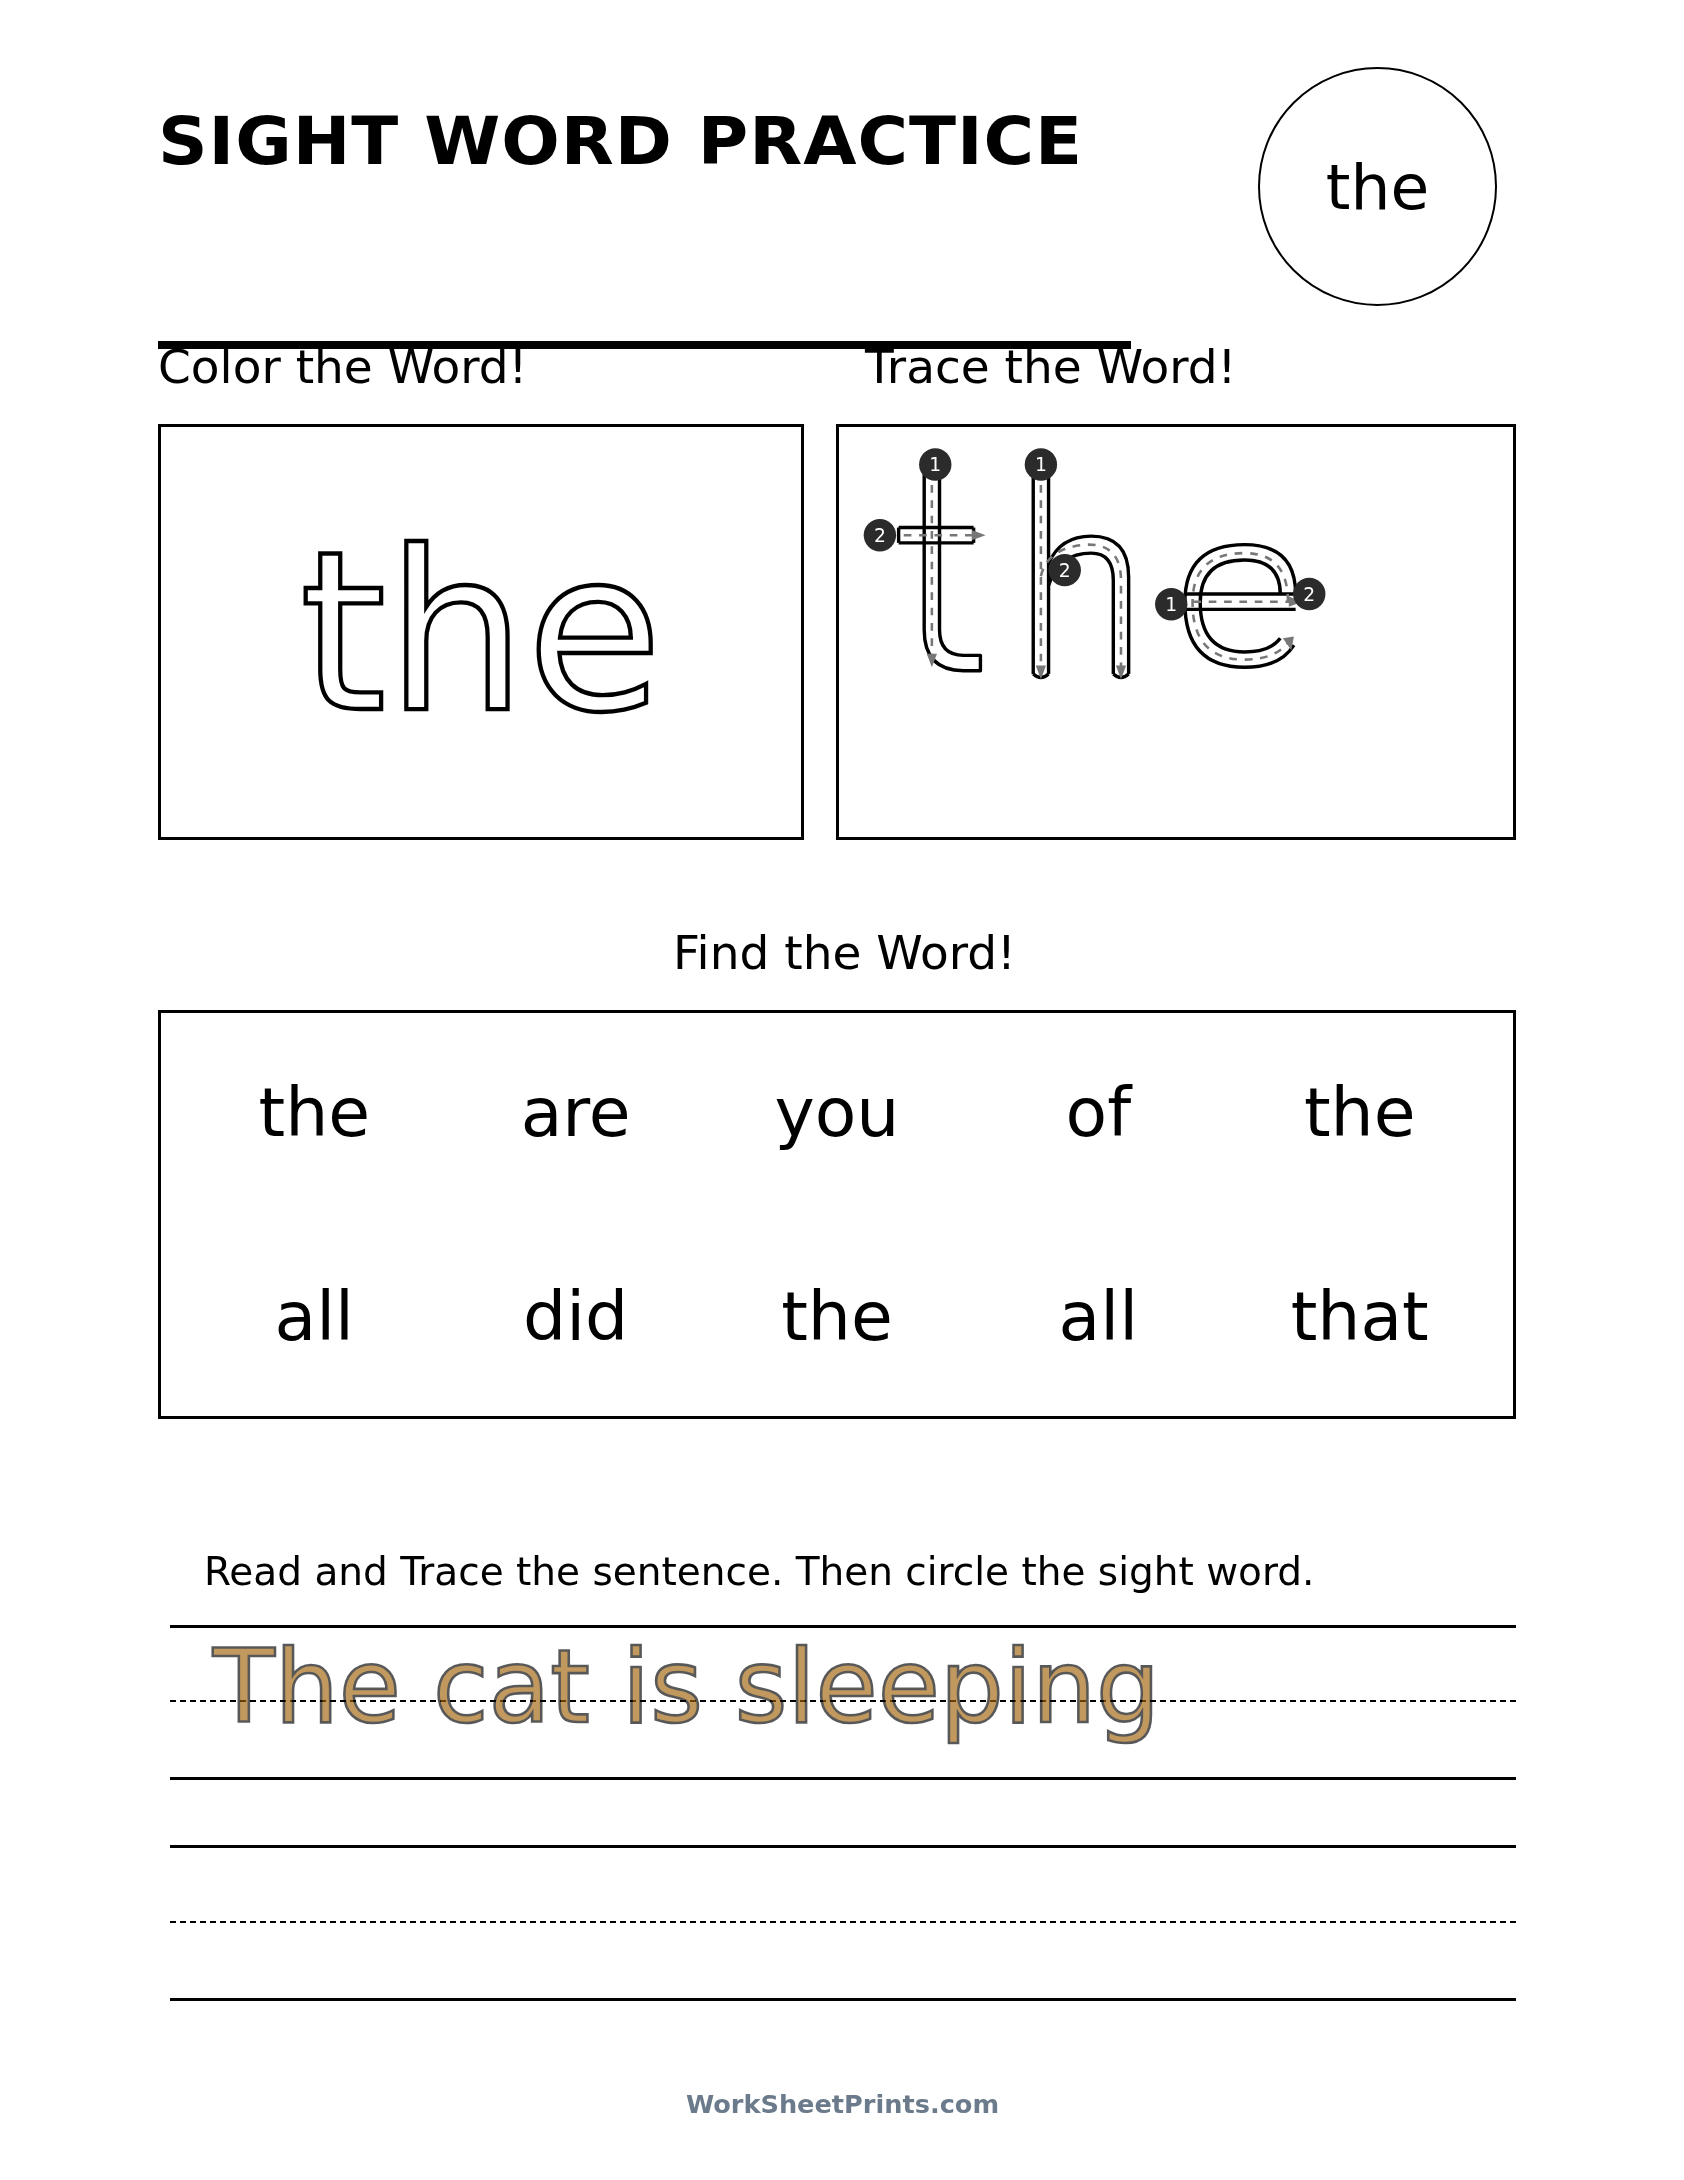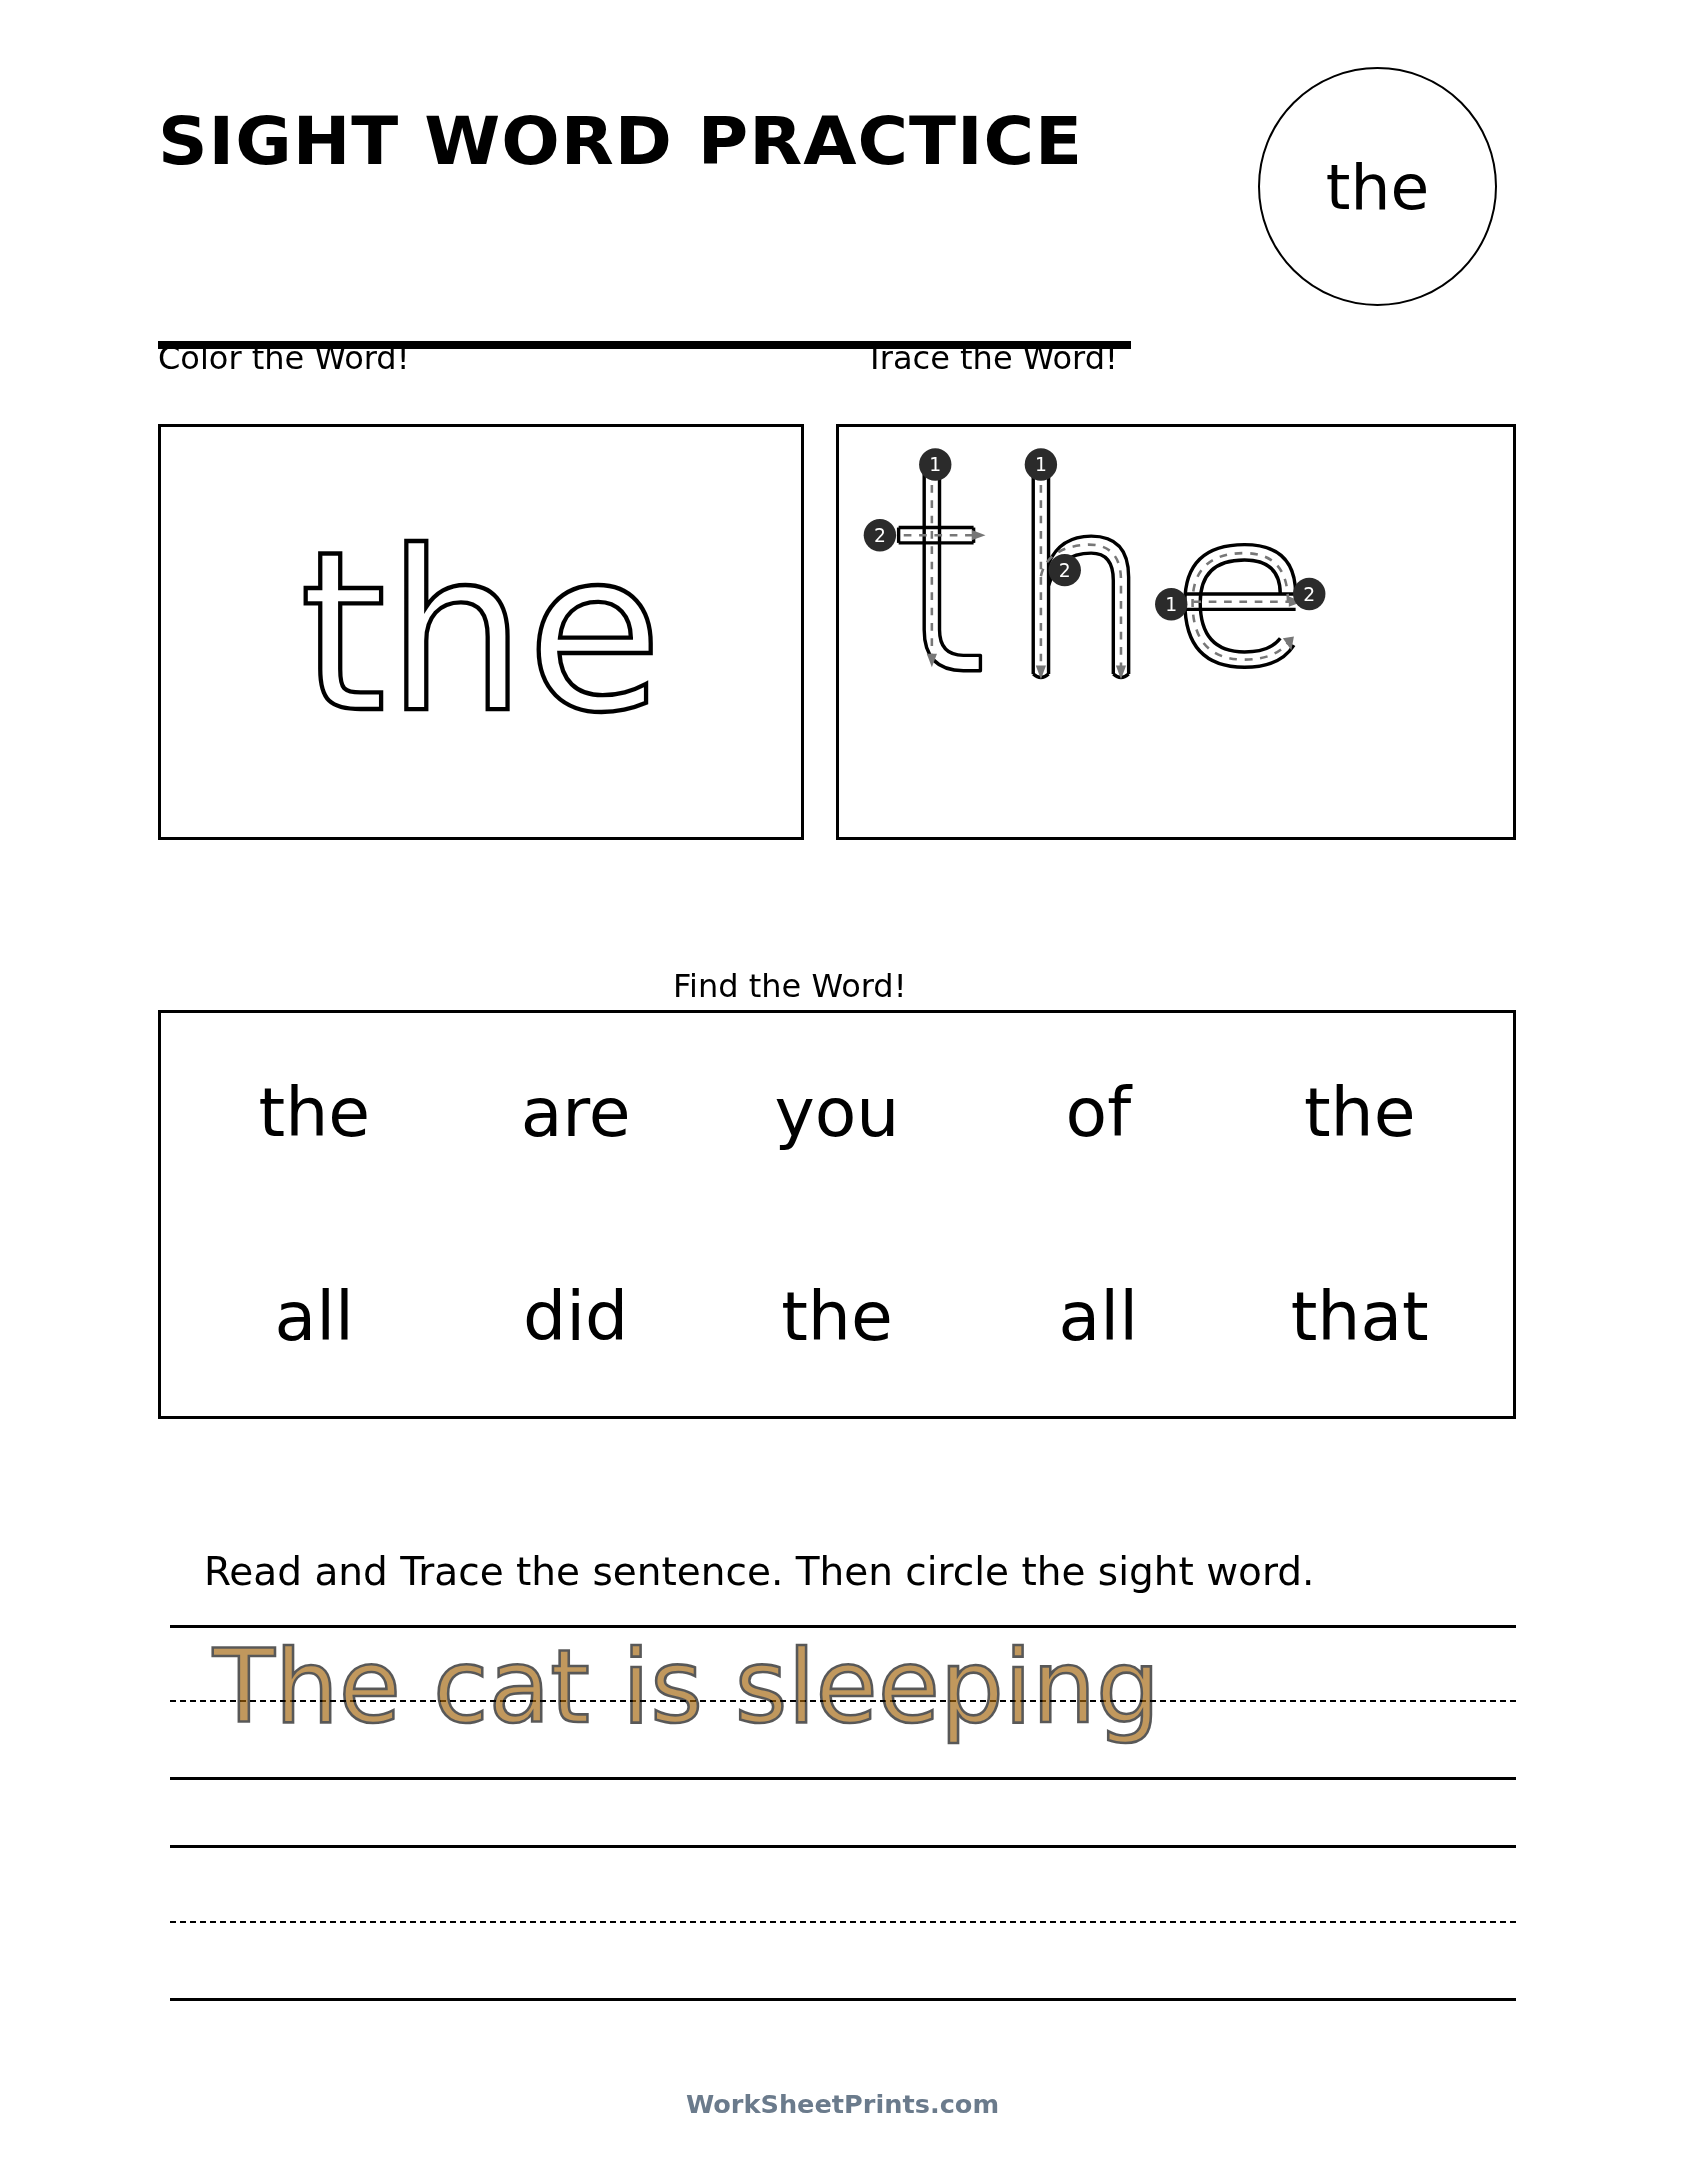--- a/index.html
+++ b/index.html
@@ -69,40 +69,40 @@
     top: 50%;
     transform: translateY(-50%);
     text-align: center;
     font-size: 63px;
     font-family: "DejaVu Sans", sans-serif;
   }
 
   
   .sec-label {
     position: absolute;
-    font-size: 32px;
+    font-size: 47px;
     font-family: "DejaVu Sans", sans-serif;
     white-space: nowrap;
   }
 
   
   .box {
     position: absolute;
     border: 3.4px solid #000;
     box-sizing: border-box;
     background: #fff;
   }
 
   .color-box { left: 158px; top: 424px; width: 646px; height: 416px; }
   .trace-box { left: 836px; top: 424px; width: 680px; height: 416px; }
   .find-box  { left: 158px; top: 1010px; width: 1358px; height: 409px; }
 
   .label-color { left: 158px; top: 339px; }
   .label-trace { left: 865px; top: 339px; }
-  .label-find  { left: 673px; top: 925px; margin-top: 42px; }
+  .label-find  { left: 673px; top: 925px; }
   .label-read  { left: 204px; top: 1549px; font-size: 39px; }
 
   
   .outline-word {
     position: absolute;
     left: 0; right: 0;
     top: 50%;
     transform: translateY(-50%);
     text-align: center;
     font-size: 221px;

